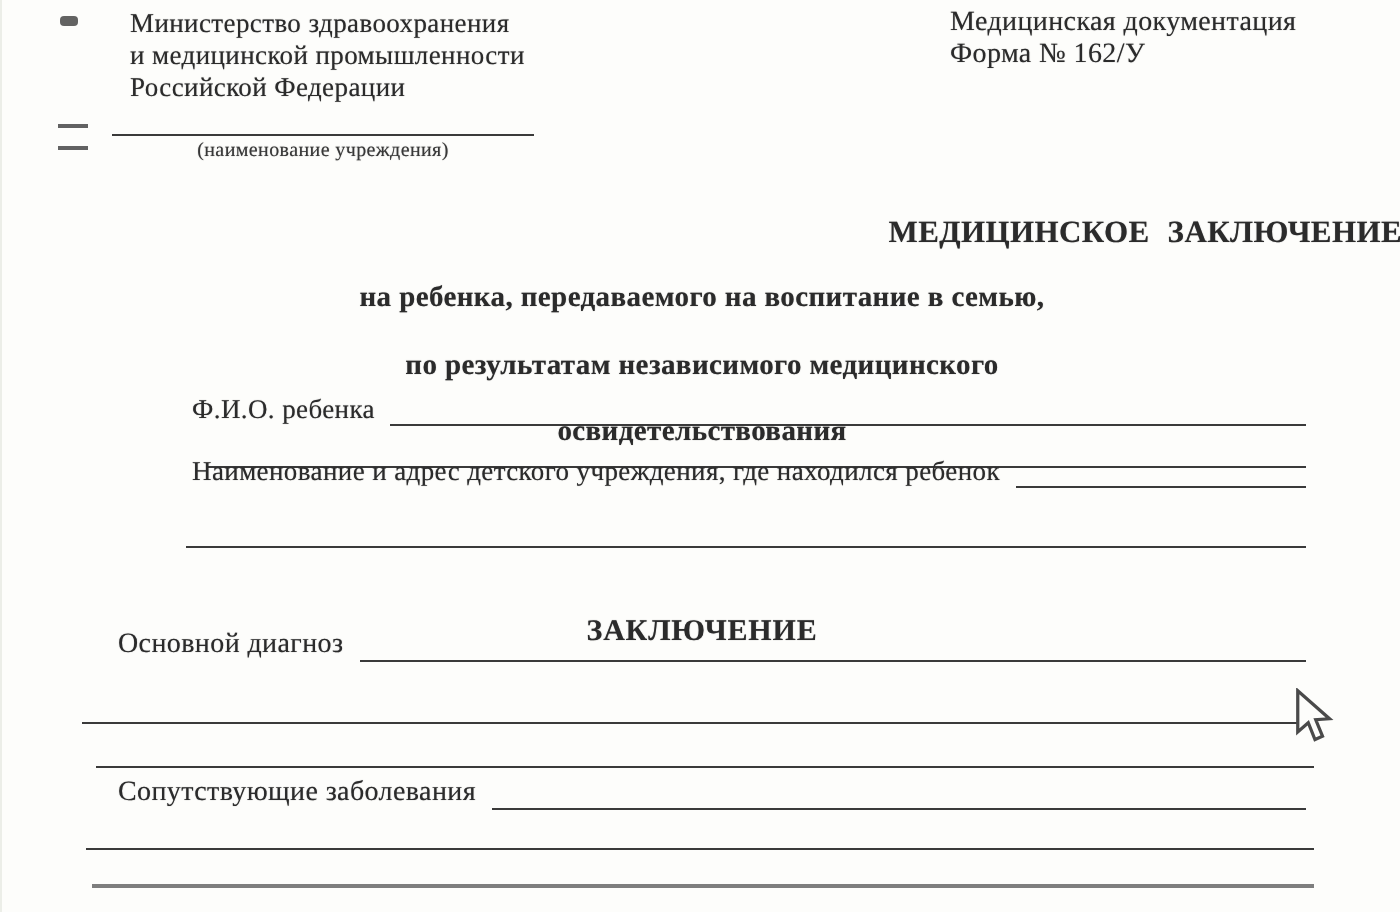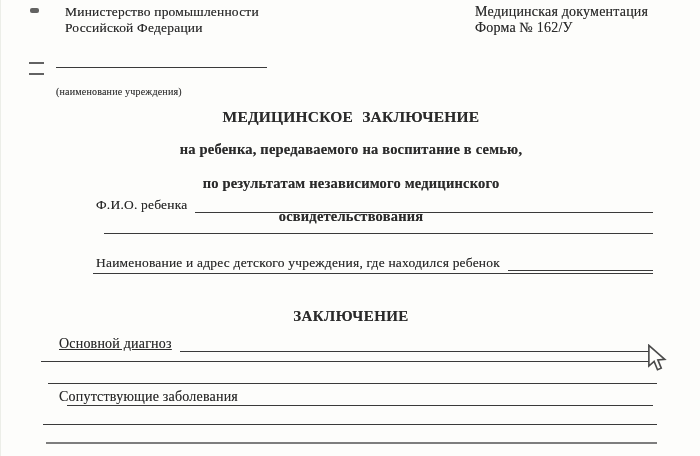--- a/index.html
+++ b/index.html
@@ -33,75 +33,76 @@
   .hdr-right {
     position: absolute; left: 474px; top: 4px;
     font-size: 14px; line-height: 16px; letter-spacing: .2px; white-space: nowrap;
   }
   .inst-line {
     position: absolute; left: 55px; top: 67px; width: 211px;
     border-top: 1.5px solid #3a3a3a;
   }
   .inst-caption {
     position: absolute; left: 55px; top: 70px; width: 211px;
-    font-size: 10px; color: #383838; letter-spacing: .2px; margin-top: 16px;
+    font-size: 10px; text-align: center; color: #383838; letter-spacing: .2px;
   }
 
   .title-block {
     position: absolute; left: 0; right: 0; top: 108px;
     text-align: center; font-weight: bold; line-height: 17.4px; letter-spacing: .2px;
   }
-  .title-block .t1 { font-size: 15.5px; word-spacing: 5px; }
+  .title-block .t1 { font-size: 15.5px; word-spacing: 5px; text-align: right; }
   .title-block .t2 { font-size: 14.5px; margin-top: 16px; }
 
   .field-row {
     position: absolute; left: 95px; width: 557px; height: 17px;
     display: flex; 
     font-size: 13.5px; line-height: 15px; white-space: nowrap;
   }
   .field-row .lbl { padding-bottom: 1px; letter-spacing: .2px; }
   .field-row .fill {
     flex: 1; margin-left: 8px;
     border-bottom: 1.5px solid #3a3a3a;
     height: 15px; font-size: 13px; text-align: left;
   }
   .row-fio   { top: 197px; }
   .row-birth { top: 218px; }
-  .row-inst  { top: 255px; }
+  .row-inst  { top: 228px; }
   .cont-line {
     position: absolute; left: 92px; top: 258px; width: 560px; height: 15px;
     border-bottom: 1.5px solid #3a3a3a; font-size: 13px;
   }
 
   .concl-heading {
     position: absolute; left: 0; right: 0; top: 308px;
     text-align: center; font-weight: bold; font-size: 15px; letter-spacing: .4px;
   }
-  .row-diag  { top: 336px; left: 58px; width: 594px; text-decoration: underline; }
-  .row-comor { top: 389px; left: 58px; width: 594px; flex-direction: column; }
+  .row-diag  { top: 315px; left: 58px; width: 594px; }
+  .row-comor { top: 389px; left: 58px; width: 594px; }
   .row-diag.field-row, .row-comor.field-row { font-size: 14px; }
 
   .wide-line { position: absolute; border-bottom: 1.5px solid #3a3a3a; height: 14px; font-size: 13px; }
   .line-a { left: 40px; top: 347px; width: 616px; }
   .line-b { left: 47px; top: 369px; width: 609px; }
   .line-c { left: 42px; top: 410px; width: 614px; }
   .line-d { left: 45px; top: 428px; width: 611px; border-bottom: 2px solid #7e7e7e; }
 
   .cursor { position: absolute; left: 646px; top: 344px; width: 20px; height: 29px; }
 </style>
 </head>
 <body>
 
 <div class="page">
 
   <div class="mark1"></div>
   <div class="mark2"></div>
 
   <div class="hdr-left txt">
-    <div>Министерство промышленности</div>
+    <div>Министерство здравоохранения</div>
+    <div>и медицинской промышленности</div>
     <div>Российской Федерации</div>
   </div>
 
   <div class="inst-line"></div>
   <div class="inst-caption txt">(наименование учреждения)</div>
 
   <div class="hdr-right txt">
     <div>Медицинская документация</div>
     <div>Форма № 162/У</div>
   </div>

